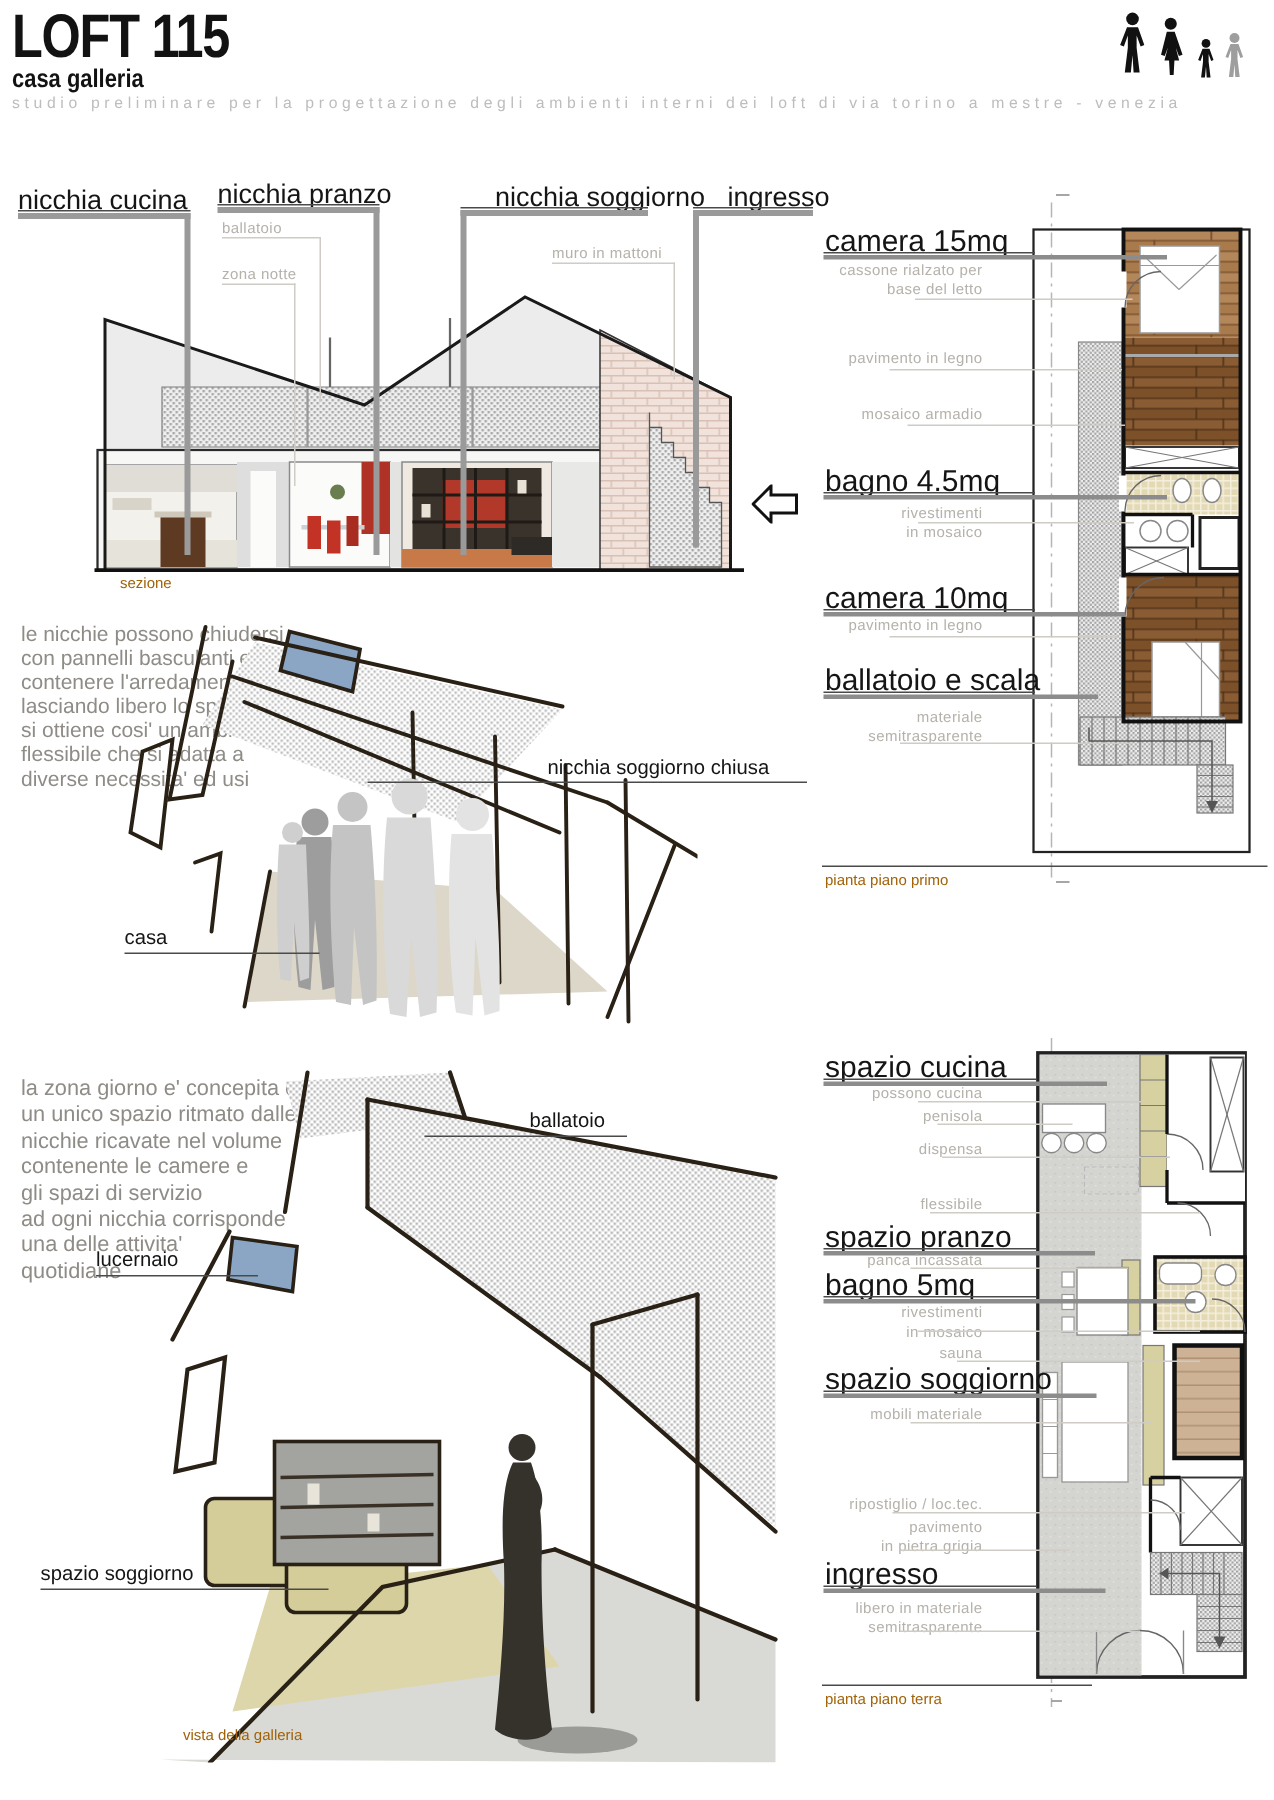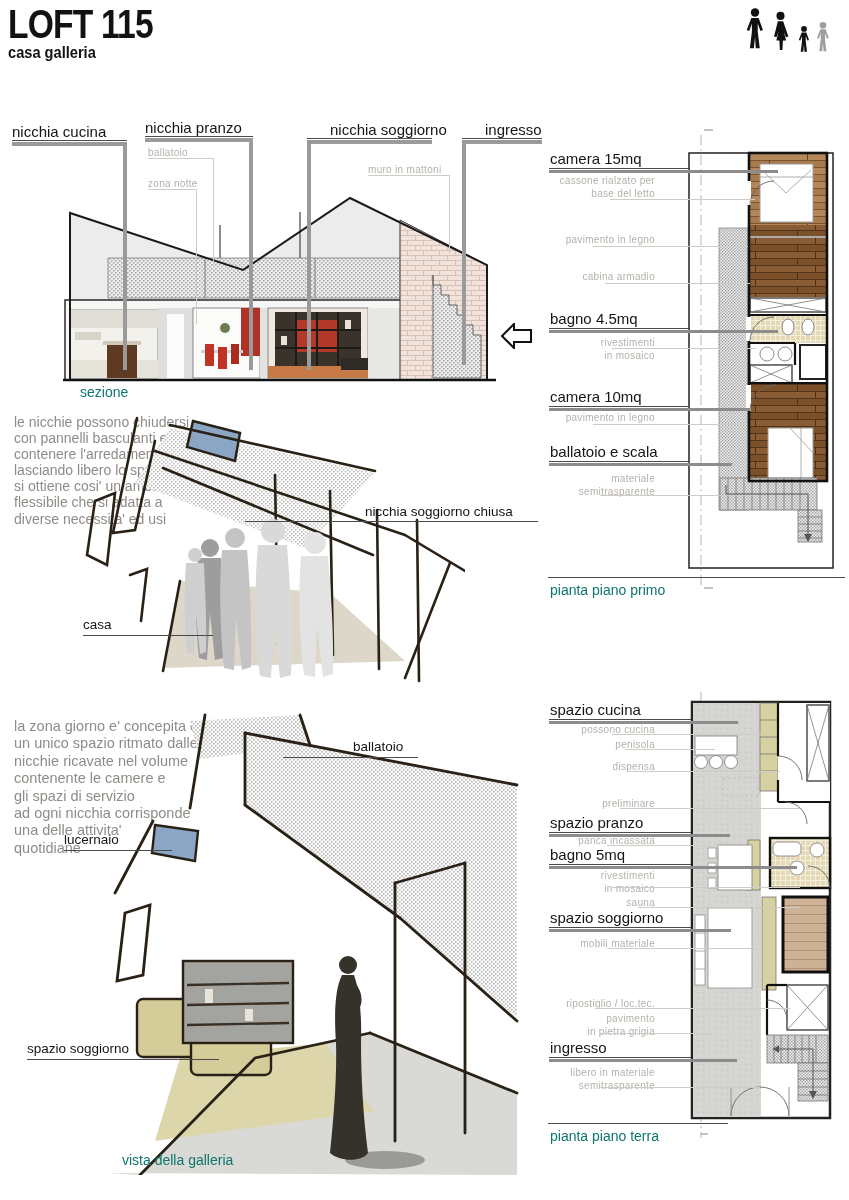--- a/index.html
+++ b/index.html
@@ -4,24 +4,24 @@
 <style>
   html,body{margin:0;padding:0;background:#fff;}
   .board{position:relative;width:849px;height:1200px;background:#ffffff;overflow:hidden;
          font-family:"Liberation Sans",sans-serif;}
   .abs{position:absolute;}
   .title{font-weight:800;font-size:41px;letter-spacing:-1px;color:#121212;
          transform:scaleX(.82);transform-origin:left top;line-height:1;}
   .subtitle{font-weight:800;font-size:17px;color:#121212;transform:scaleX(.86);
          transform-origin:left top;line-height:1;}
   .tagline{font-size:10.5px;color:#bdbdbd;letter-spacing:3.1px;white-space:nowrap;}
-  .lbl{position:absolute;color:#151515;font-size:15px;line-height:1.05;white-space:nowrap;}
-  .lbl.sec{font-size:15px;}
+  .lbl{position:absolute;color:#151515;font-size:20px;line-height:1.05;white-space:nowrap;}
+  .lbl.sec{font-size:18px;}
   .lbl.sk{font-size:13.5px;}
-  .cap{position:absolute;color:#0f766e;font-size:14px;white-space:nowrap;}
+  .cap{position:absolute;color:#a16207;font-size:10px;white-space:nowrap;}
   .g{position:absolute;color:#b5b1ab;font-size:10px;line-height:1.3;letter-spacing:.3px;
      white-space:pre-line;}
   .g.r{text-align:right;width:110px;}
   .para{position:absolute;color:#8f8c87;white-space:pre-line;}
   .p1{font-size:14px;line-height:1.15;}
   .p2{font-size:14.5px;line-height:1.2;}
   .ln{position:absolute;display:block;}
   .t{height:3px;background:#8c8c8c;}       
   .h{height:4px;background:#9a9a9a;}       
   .v{width:4px;background:#9a9a9a;}        
@@ -30,20 +30,21 @@
   .lv{width:1px;background:#cfccc6;}       
   svg{position:absolute;display:block;}
 </style>
 </head>
 <body>
 
 <div class="board">
 
   <div class="abs title" style="left:8px;top:4px">LOFT 115</div>
   <div class="abs subtitle" style="left:8px;top:44px">casa galleria</div>
+  <div class="abs tagline" style="left:8px;top:63px">studio preliminare per la progettazione degli ambienti interni dei loft di via torino a mestre - venezia</div>
 
   <svg style="left:744px;top:6px" width="22" height="48" viewBox="0 0 24 48">
     <circle cx="12" cy="5" r="4.6" fill="#111"></circle>
     <path fill="#111" d="M8 11h8l4.6 13-2.7 1-2.9-8v9l2.2 18h-4.4L12 31.5 10.8 44H6.4l2.2-18v-9l-2.9 8-2.7-1z"></path>
   </svg>
   <svg style="left:770px;top:10px" width="21" height="45" viewBox="0 0 24 48">
     <circle cx="12" cy="5" r="4.6" fill="#111"></circle>
     <path fill="#111" d="M9 11h6l6 17.5-2.8 1-2.4-6.5 2.6 10h-3.6l-.6 11h-2.9l-.6-11H7.2l2.6-10-2.4 6.5-2.8-1z"></path>
   </svg>
   <svg style="left:797px;top:25px" width="14" height="30" viewBox="0 0 24 48">
@@ -410,21 +411,21 @@
   <i class="ln d" style="left:549px;top:168px;width:141px"></i>
   <i class="ln t" style="left:549px;top:170px;width:229px"></i>
 
   <div class="g r" style="left:545px;top:174px">cassone rialzato per
 base del letto</div>
   <i class="ln l" style="left:610px;top:199px;width:145px"></i>
 
   <div class="g r" style="left:545px;top:233px">pavimento in legno</div>
   <i class="ln l" style="left:593px;top:246px;width:155px"></i>
 
-  <div class="g r" style="left:545px;top:270px">cabina armadio</div>
+  <div class="g r" style="left:545px;top:270px">mosaico armadio</div>
   <i class="ln l" style="left:605px;top:283px;width:145px"></i>
 
   <div class="lbl" style="left:550px;top:311px">bagno 4.5mq</div>
   <i class="ln d" style="left:549px;top:328px;width:141px"></i>
   <i class="ln t" style="left:549px;top:330px;width:229px"></i>
 
   <div class="g r" style="left:545px;top:336px">rivestimenti
 in mosaico</div>
   <i class="ln l" style="left:612px;top:348px;width:144px"></i>
 
@@ -574,21 +575,21 @@
 
   <div class="g r" style="left:545px;top:723px">possono cucina</div>
   <i class="ln l" style="left:612px;top:734px;width:150px"></i>
 
   <div class="g r" style="left:545px;top:738px">penisola</div>
   <i class="ln l" style="left:625px;top:749px;width:90px"></i>
 
   <div class="g r" style="left:545px;top:760px">dispensa</div>
   <i class="ln l" style="left:628px;top:771px;width:152px"></i>
 
-  <div class="g r" style="left:545px;top:797px">preliminare</div>
+  <div class="g r" style="left:545px;top:797px">flessibile</div>
   <i class="ln l" style="left:620px;top:808px;width:180px"></i>
 
   <div class="lbl" style="left:550px;top:815px">spazio pranzo</div>
   <i class="ln d" style="left:549px;top:832px;width:142px"></i>
   <i class="ln t" style="left:549px;top:834px;width:181px"></i>
 
   <div class="g r" style="left:545px;top:834px">panca incassata</div>
   <i class="ln l" style="left:607px;top:845px;width:145px"></i>
 
   <div class="lbl" style="left:550px;top:847px">bagno 5mq</div>

